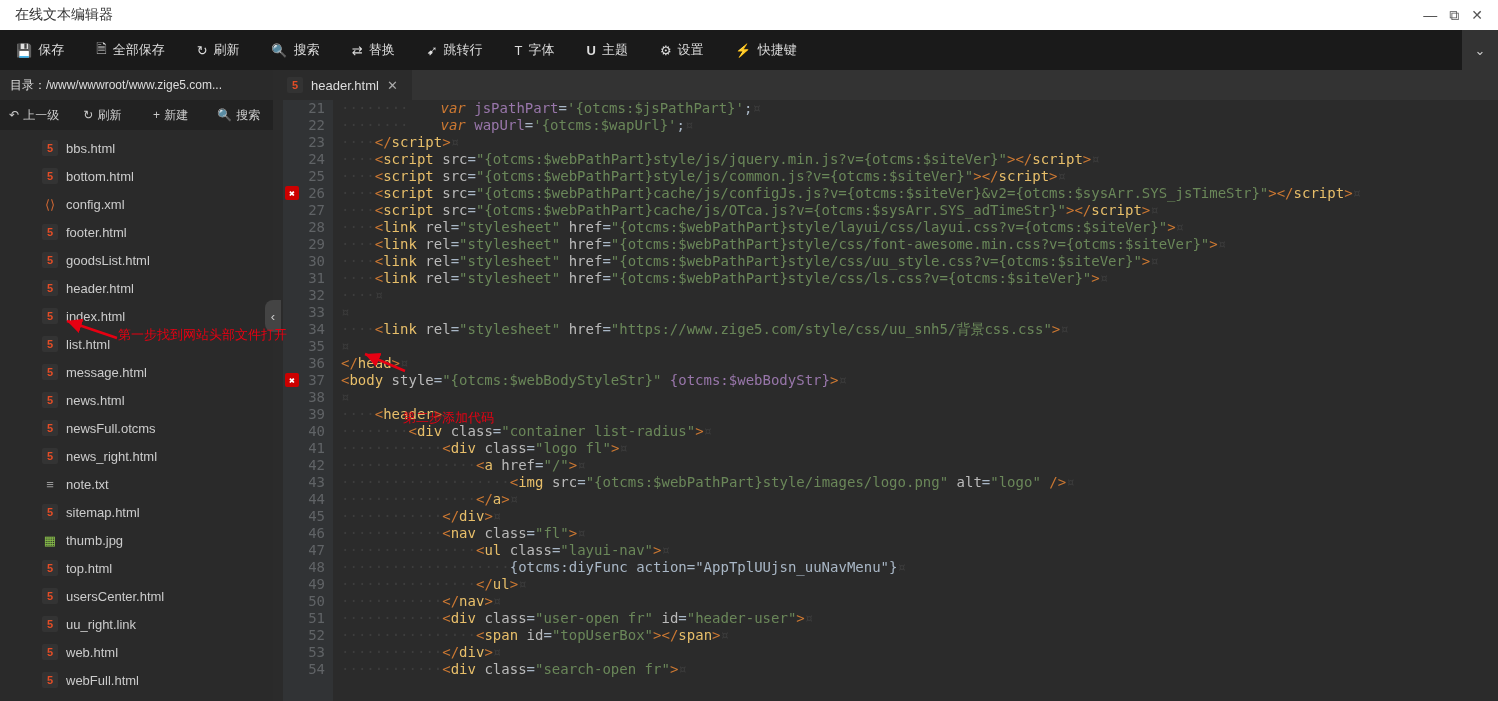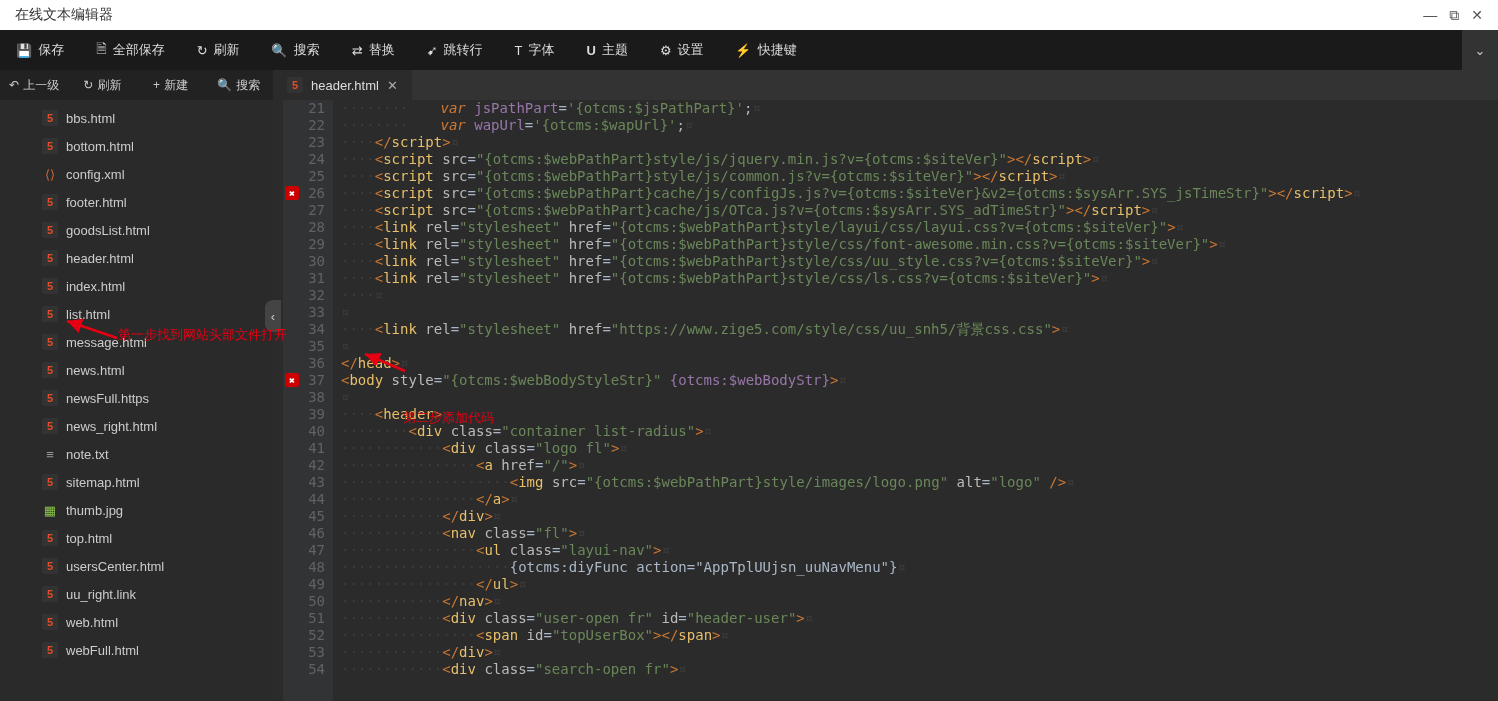--- a/index.html
+++ b/index.html
@@ -100,20 +100,24 @@
       <span>快捷键</span>
     </div>
   <div class="tspacer"></div>
   <div class="chevbtn">
       <span>⌄</span>
     </div>
 </div>
 
 <div class="main">
   <div class="sidebar">
+    <div class="pathbar">
+      <span>目录：</span>
+        <span>/www/wwwroot/www.zige5.com...</span>
+    </div>
     <div class="sidetoolbar">
       <div class="sbtn">
           <span>↶</span>
           <span>上一级</span>
         </div>
       <div class="sbtn">
           <span>↻</span>
           <span>刷新</span>
         </div>
       <div class="sbtn">
@@ -161,21 +165,21 @@
         <div class="fitem">
           <span class="hicon">5</span>
           <span>message.html</span>
         </div>
         <div class="fitem">
           <span class="hicon">5</span>
           <span>news.html</span>
         </div>
         <div class="fitem">
           <span class="hicon">5</span>
-          <span>newsFull.https</span>
+          <span>newsFull.otcms</span>
         </div>
         <div class="fitem">
           <span class="hicon">5</span>
           <span>news_right.html</span>
         </div>
         <div class="fitem">
           <span class="ficon ticon">≡</span>
           <span>note.txt</span>
         </div>
         <div class="fitem">

